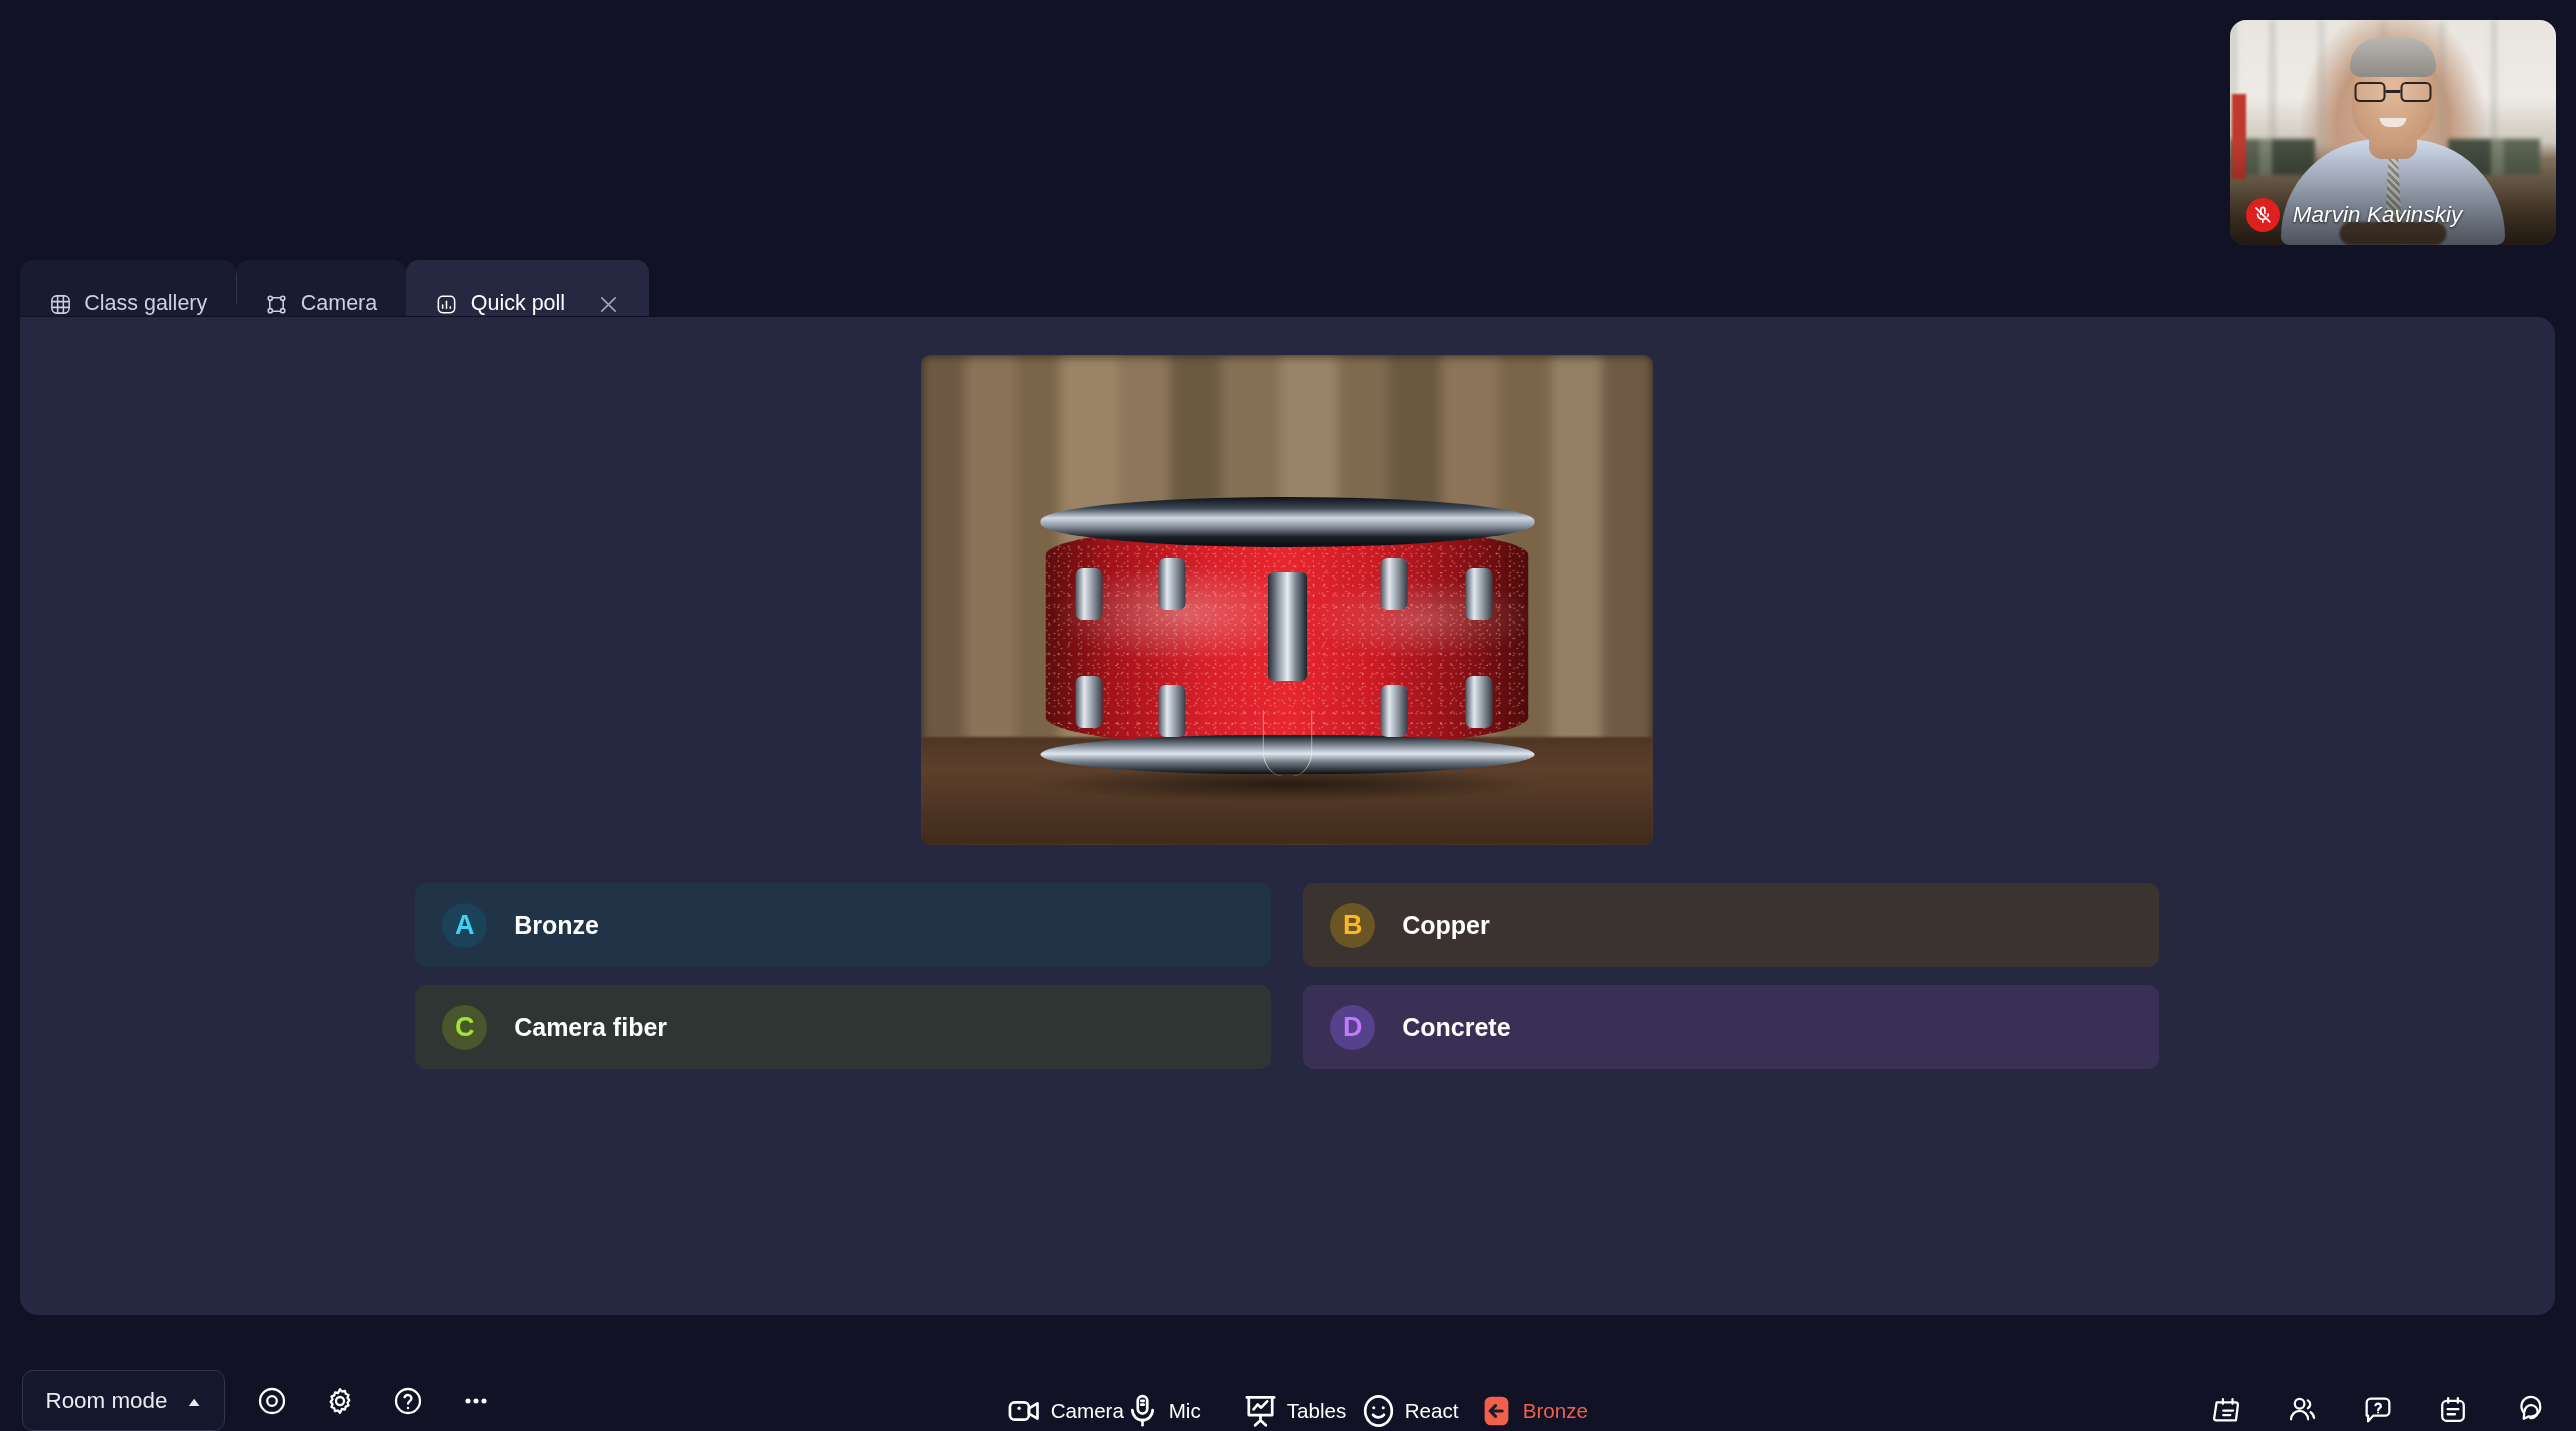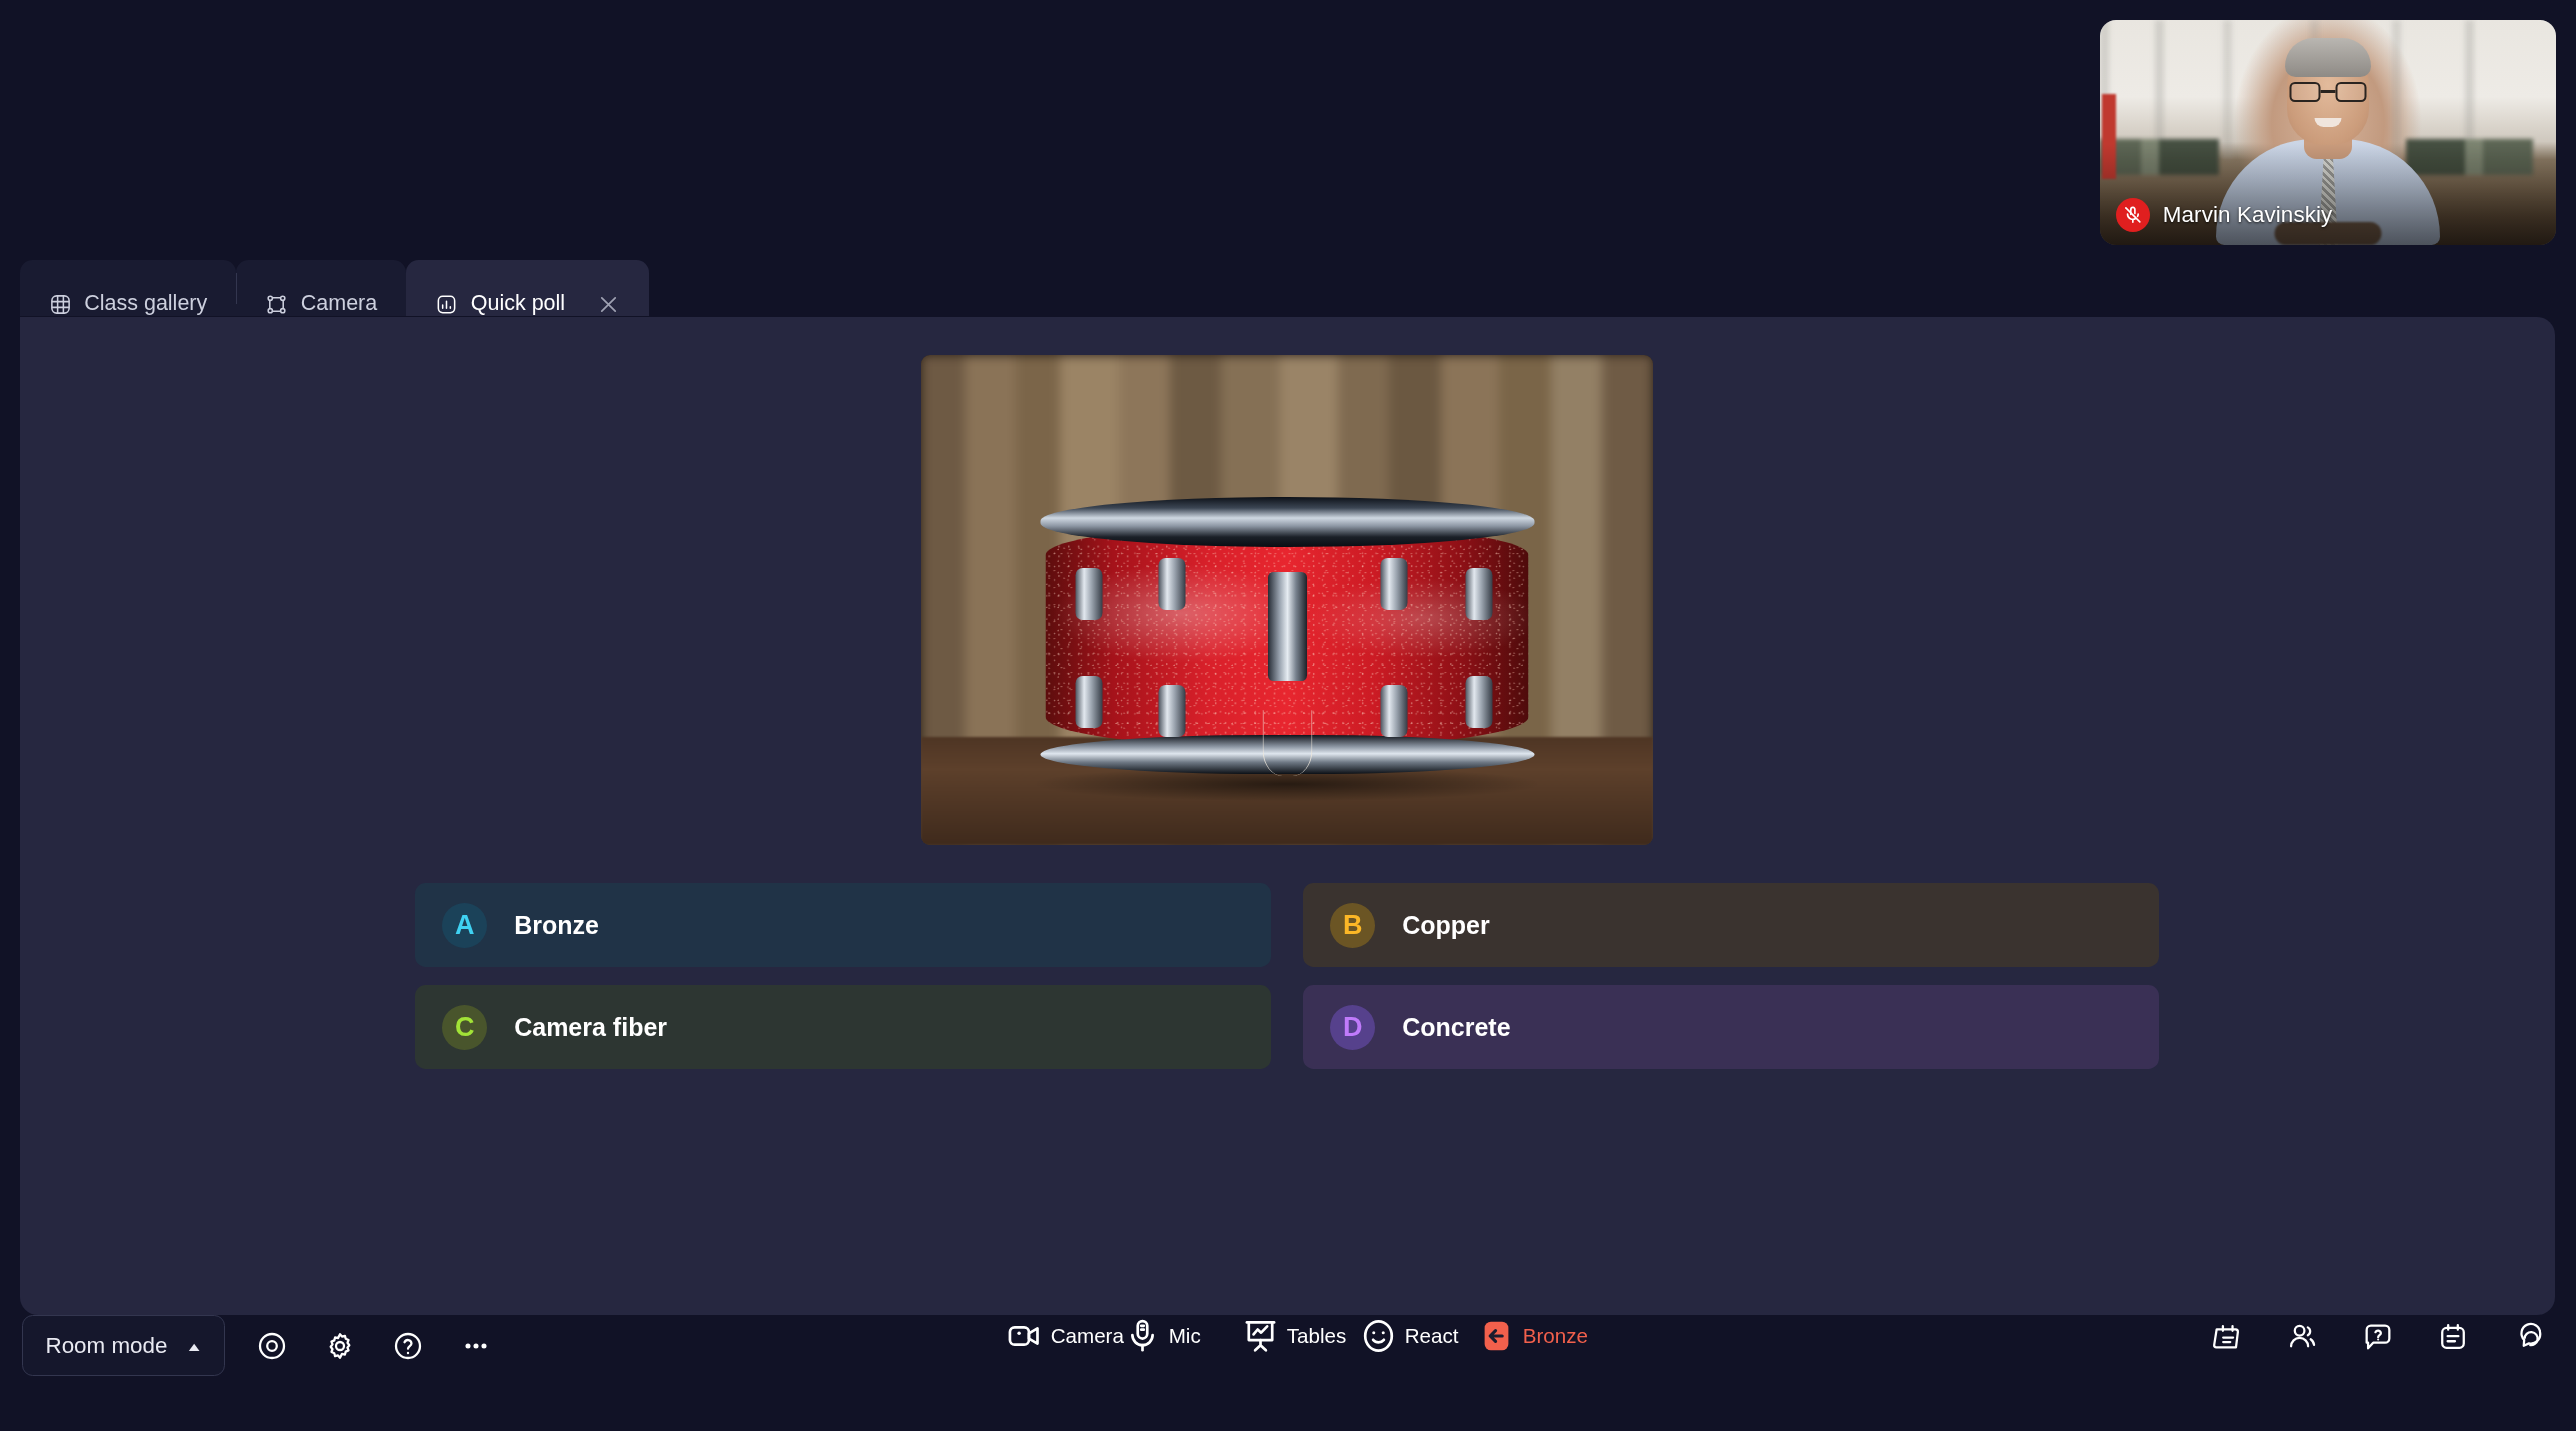--- a/index.html
+++ b/index.html
@@ -17,25 +17,26 @@
     width: 2576px;
     height: 1431px;
     background: #111226;
   }
 
   
   .video-tile {
     position: absolute;
     top: 19.7px;
     right: 19.7px;
-    width: 456px;
+    width: 326px;
     height: 225px;
     border-radius: 16px;
     overflow: hidden;
     background: #2b2e3d;
+    font-style: italic;
   }
   .video-photo {
     position: absolute;
     inset: 0;
     background:
       radial-gradient(ellipse 134px 170px at 50% 46%, #d8b49a 0%, #c49a7d 42%, rgba(196,154,125,0) 70%),
       linear-gradient(to bottom,
         #e9e6e0 0%,
         #eeebe6 34%,
         #cfc8bd 54%,
@@ -425,21 +426,21 @@
 
   
   .bottombar {
     position: absolute;
     left: 0;
     bottom: 0;
     width: 2576px;
     height: 116px;
     background: #111226;
     display: flex;
-    align-items: flex-start;
+    align-items: flex-end;
   }
   .bb-left {
     display: flex;
     align-items: center;
     gap: 25px;
     padding-left: 21.5px;
   }
   .room-mode {
     display: flex;
     align-items: center;

